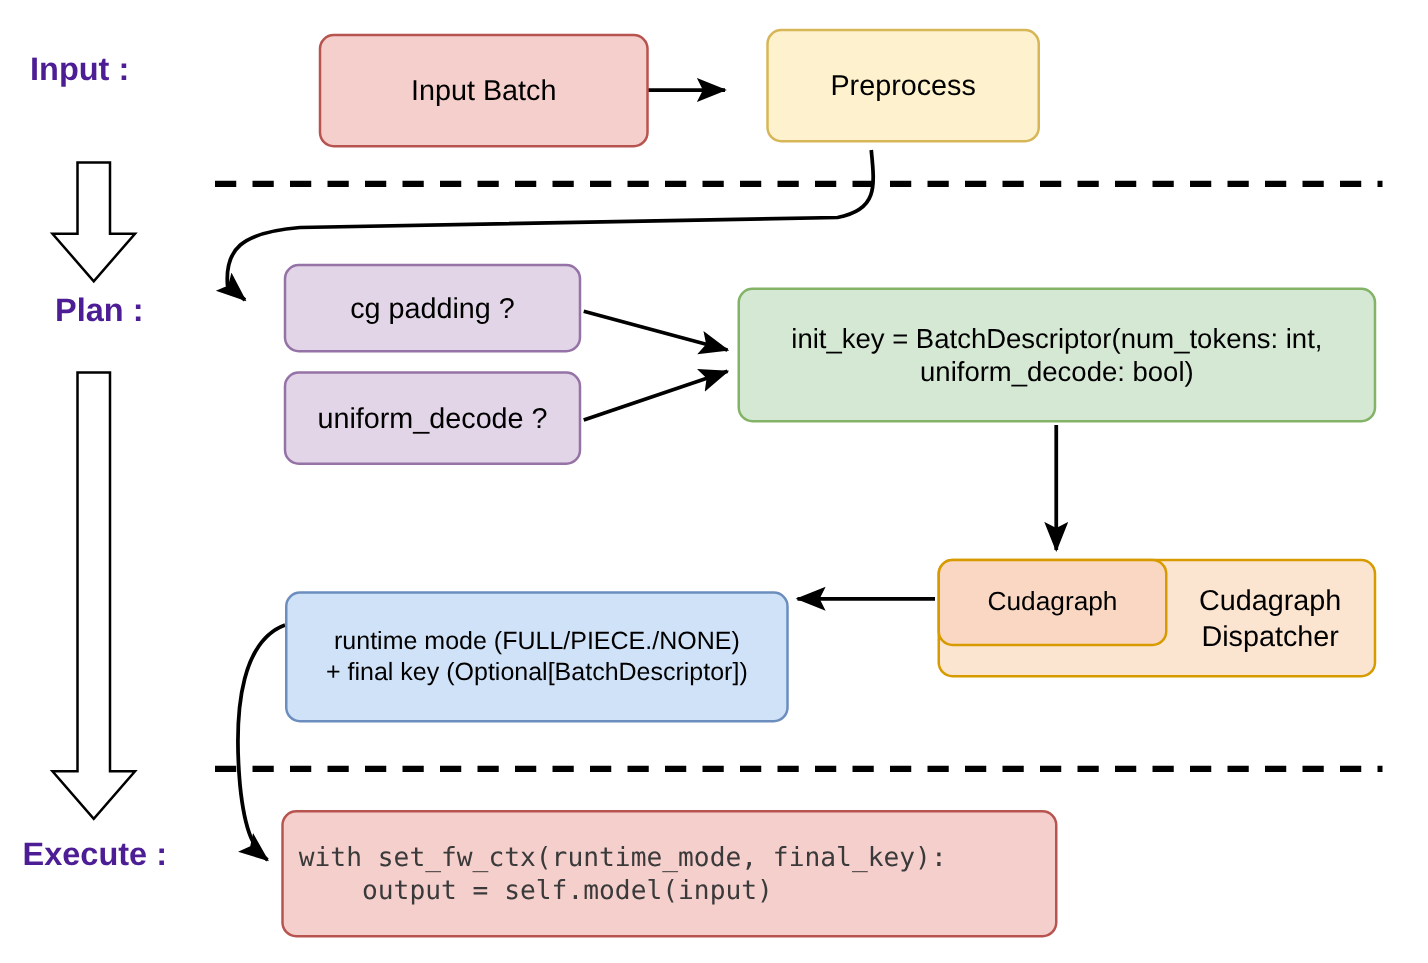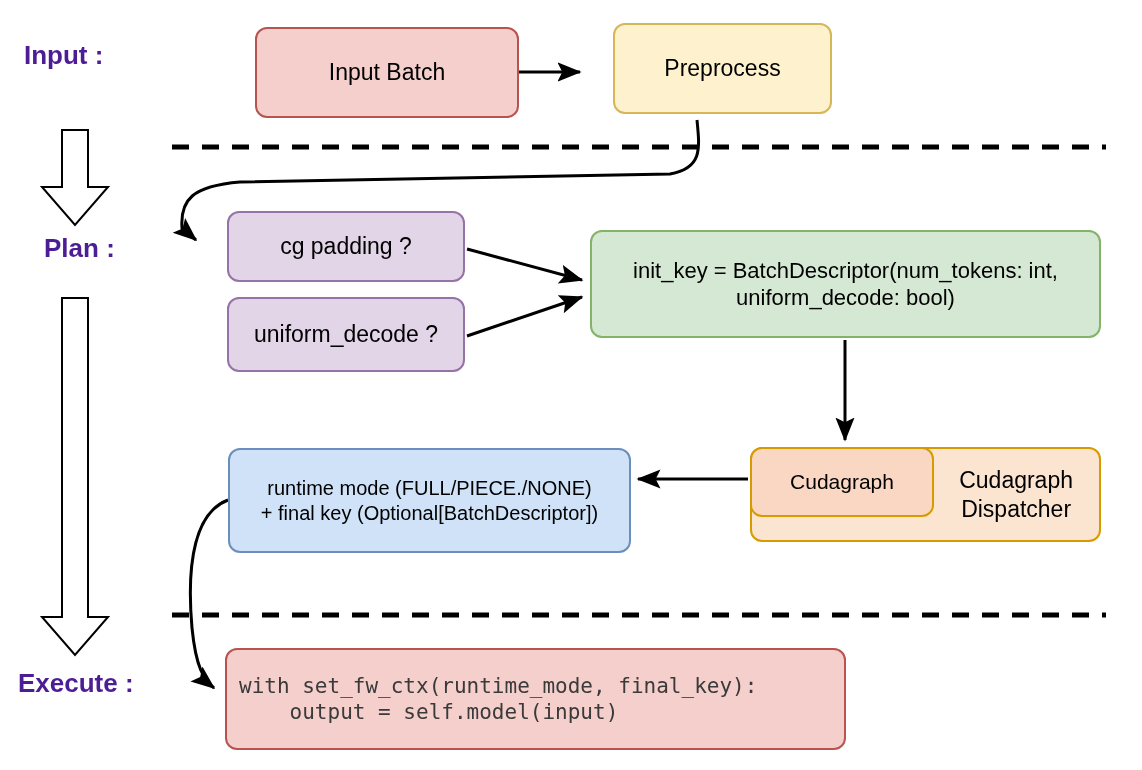--- a/index.html
+++ b/index.html
@@ -58,21 +58,21 @@
     align-items: center;
   }
   
   #node-input-batch   { left:214px; top:27px;  width:264px; height:91px;  font-size:23px;margin-left:41px; }
   #node-preprocess    { left:588px; top:23px;  width:219px; height:91px;  font-size:23px;margin-left:25px; }
   #node-cg-padding    { left:227px; top:211px; width:238px; height:71px;  font-size:23px; }
   #node-uniform-dec   { left:227px; top:297px; width:238px; height:75px;  font-size:23px; }
   #node-init-key      { left:590px; top:230px; width:511px; height:108px; font-size:22px; padding:0 20px; }
   #node-cudagraph     { left:750px; top:447px; width:351px; height:95px; font-size:23px; align-items:center; justify-content:flex-end; padding-right:26px; }
   #node-dispatch      { left:750px; top:447px; width:184px; height:70px;  font-size:21px; }
-  #node-runtime-mode  { left:228px; top:448px; width:403px; height:105px; font-size:20px; }
+  #node-runtime-mode  { left:228px; top:473px; width:403px; height:105px; font-size:20px; }
   #node-exec-code     { left:225px; top:648px; width:621px; height:102px; }
   
   #label-input   { left:24px;  top:40px; }
   #label-plan    { left:44px;  top:233px; }
   #label-execute { left:18px;  top:668px; }
 </style>
 </head>
 <body>
 
 <div id="canvas">

